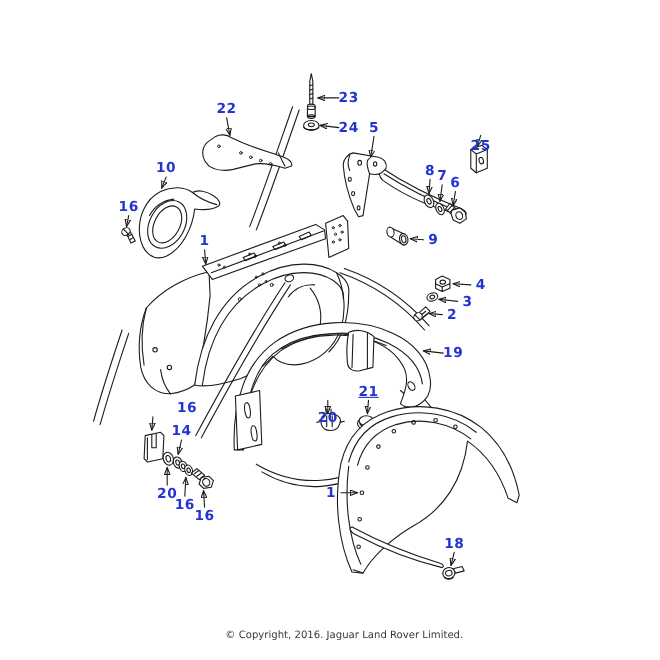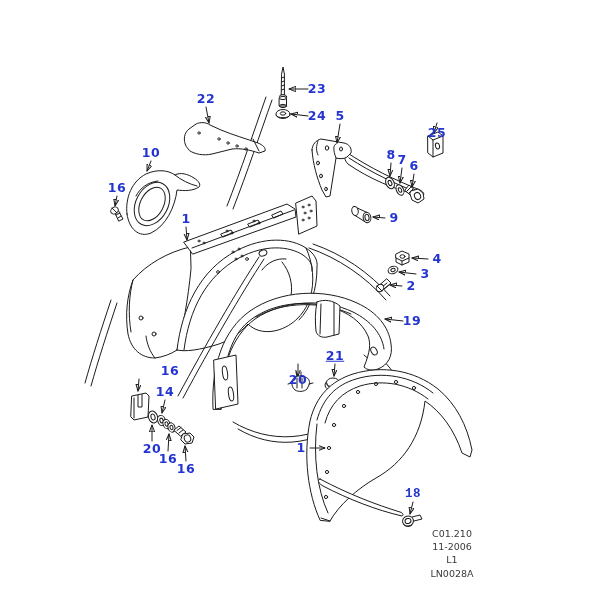--- a/index.html
+++ b/index.html
@@ -308,30 +308,25 @@
       <span class="callout" style="left: 391px; top: 155px;">8</span>
       <span class="callout" style="left: 394px; top: 218px;">9</span>
       <span class="callout" style="left: 151px; top: 153px;">10</span>
       <span class="callout" style="left: 117px; top: 188px;">16</span>
       <span class="callout" style="left: 186px; top: 469px;">16</span>
       <span class="callout" style="left: 168px; top: 459px;">16</span>
       <span class="callout" style="left: 165px; top: 392px;">14</span>
       <span class="callout" style="left: 152px; top: 449px;">20</span>
       <span class="callout" style="left: 139px; top: 371px; margin-left: 31px;">16</span>
       <span class="callout" style="left: 301px; top: 448px;">1</span>
-      <span class="callout" style="left: 413px; top: 494px; font-family: Liberation Mono, monospace;">18</span>
+      <span class="callout" style="left: 413px; top: 494px;">18</span>
       <span class="callout" style="left: 412px; top: 321px;">19</span>
       <span class="callout" style="left: 298px; top: 356px; margin-top: 24px;">20</span>
       <span class="callout" style="left: 335px; top: 356px; text-decoration: underline;">21</span>
       <span class="callout" style="left: 206px; top: 99px;">22</span>
       <span class="callout" style="left: 317px; top: 89px;">23</span>
       <span class="callout" style="left: 317px; top: 116px;">24</span>
       <span class="callout" style="left: 437px; top: 133px;">25</span>
     </div>
 
-  <div class="plate-info">
-    <div>C01.210</div>
-    <div>11-2006</div>
-    <div>L1</div>
-    <div>LN0028A</div>
-  </div>
-
+
+  <div class="copyright">© Copyright, 2016. Jaguar Land Rover Limited.</div>
 </div>
 
 </body></html>

